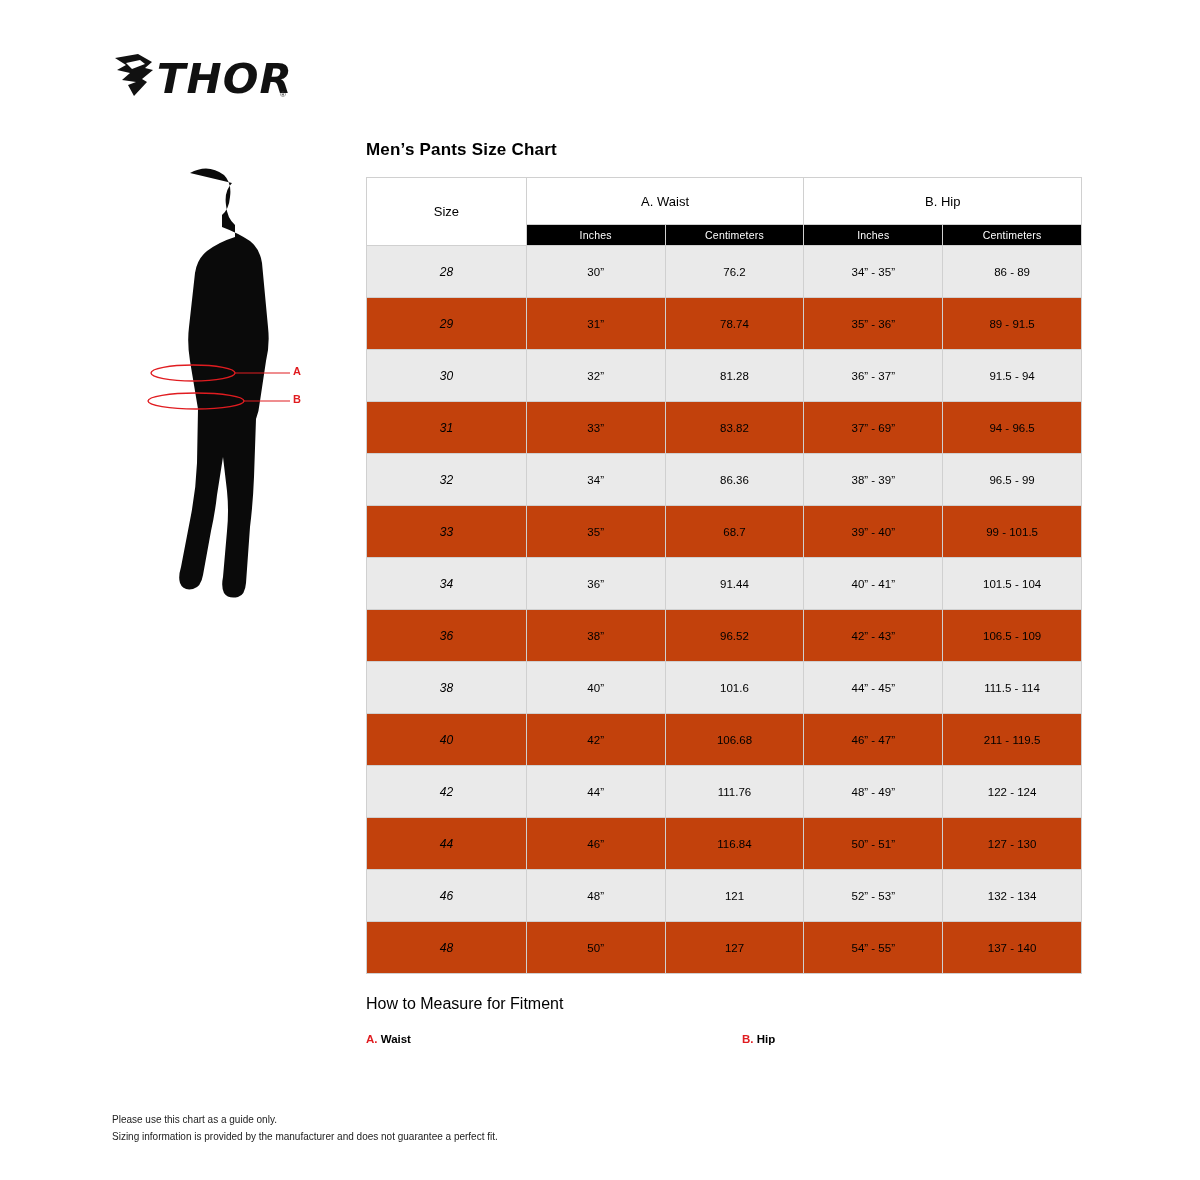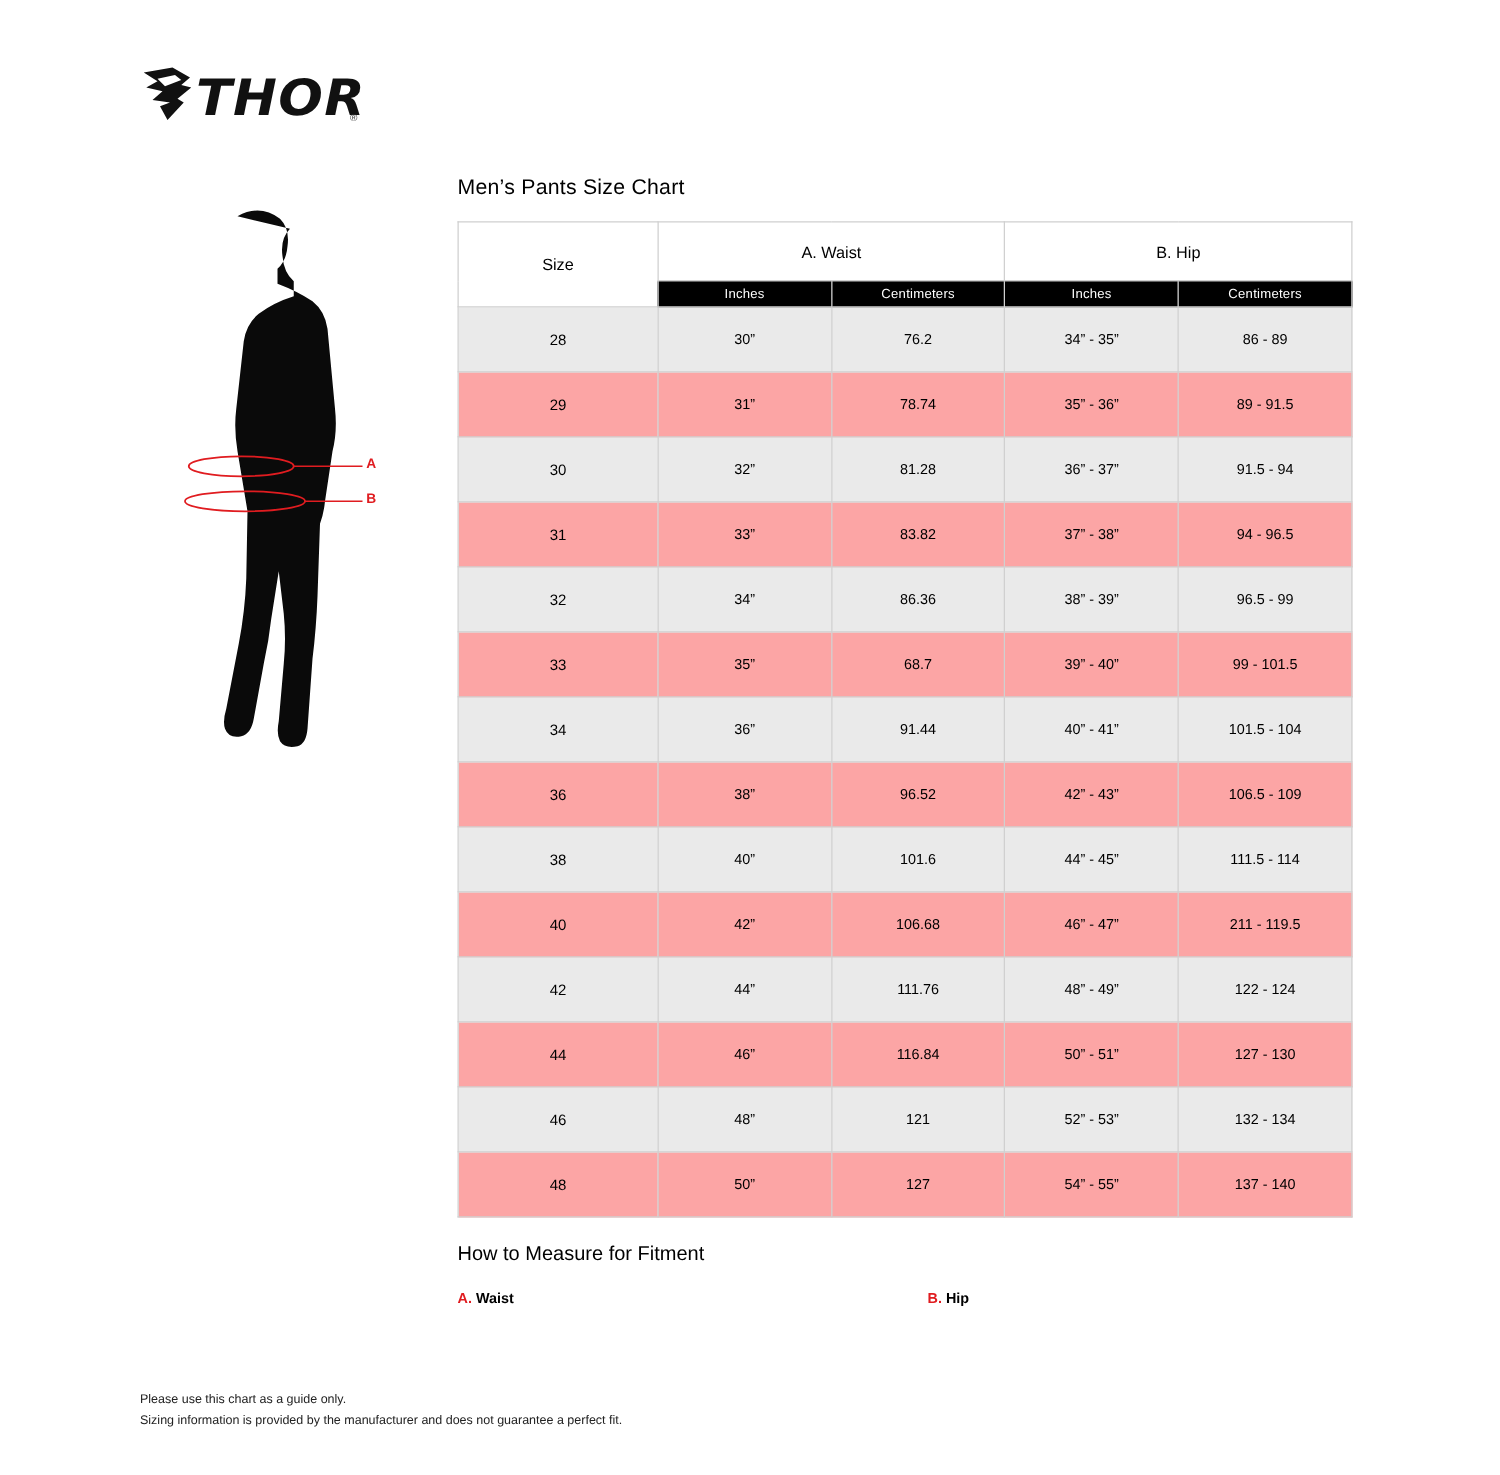--- a/index.html
+++ b/index.html
@@ -53,21 +53,21 @@
     height: 490px;
   }
   .figure svg { display: block; }
 
   
   .chart-title {
     position: absolute;
     left: 366px;
     top: 140px;
     font-size: 17px;
-    font-weight: normal;
+    font-weight: bold;
     letter-spacing: 0.2px;
   }
 
   
   table.size-table {
     position: absolute;
     left: 366px;
     top: 177px;
     border-collapse: collapse;
     width: 716px;
@@ -97,22 +97,22 @@
     font-size: 10.5px;
     font-weight: bold;
     letter-spacing: 0.2px;
     border: 1px solid #000000;
   }
   tbody tr td {
     height: 51px;
     vertical-align: middle;
   }
   tbody tr.odd td { background: #eaeaea; }
-  tbody tr.even td { background: #fca5a5; }
-  td.size-col { font-weight: bold; font-size: 12px; }
+  tbody tr.even td { background: #c2410c; }
+  td.size-col { font-weight: bold; font-size: 12px; font-style: italic; }
   .col-w-size { width: 136px; }
   .col-w-quarter { width: 118px; }
 
   
   .howto-title {
     position: absolute;
     left: 366px;
     top: 995px;
     font-size: 16px;
     font-weight: normal;
@@ -209,21 +209,21 @@
         <td class="size-col col-w-size">30</td>
         <td class="col-w-quarter">32”</td>
         <td class="col-w-quarter">81.28</td>
         <td class="col-w-quarter">36” - 37”</td>
         <td class="col-w-quarter">91.5 - 94</td>
       </tr>
       <tr class="even">
         <td class="size-col col-w-size">31</td>
         <td class="col-w-quarter">33”</td>
         <td class="col-w-quarter">83.82</td>
-        <td class="col-w-quarter">37” - 38”</td>
+        <td class="col-w-quarter">37” - 69”</td>
         <td class="col-w-quarter">94 - 96.5</td>
       </tr>
       <tr class="odd">
         <td class="size-col col-w-size">32</td>
         <td class="col-w-quarter">34”</td>
         <td class="col-w-quarter">86.36</td>
         <td class="col-w-quarter">38” - 39”</td>
         <td class="col-w-quarter">96.5 - 99</td>
       </tr>
       <tr class="even">

